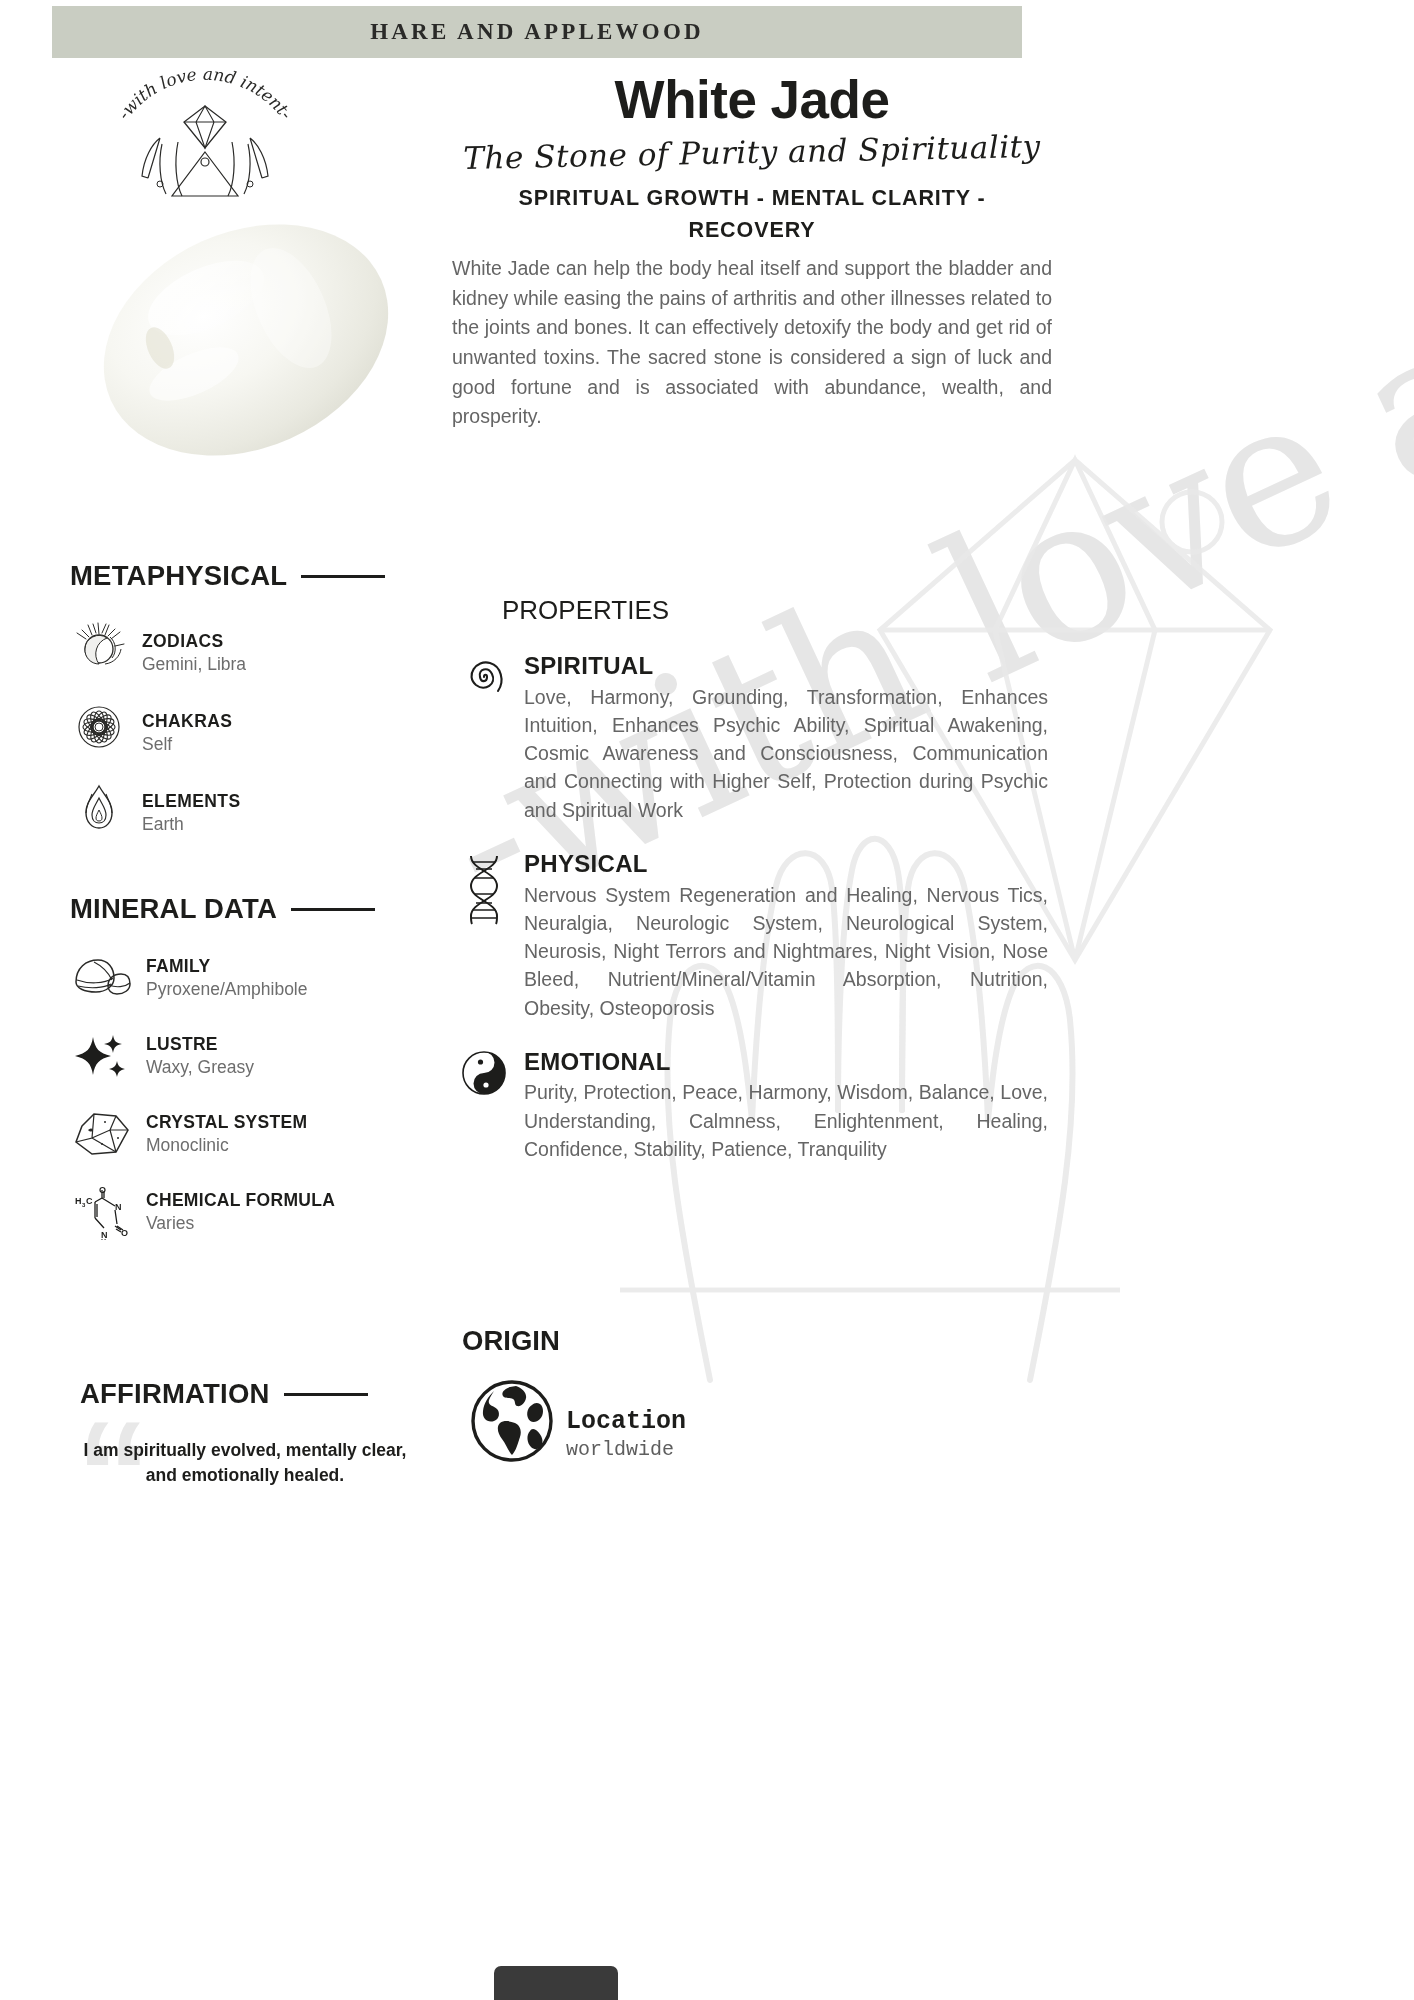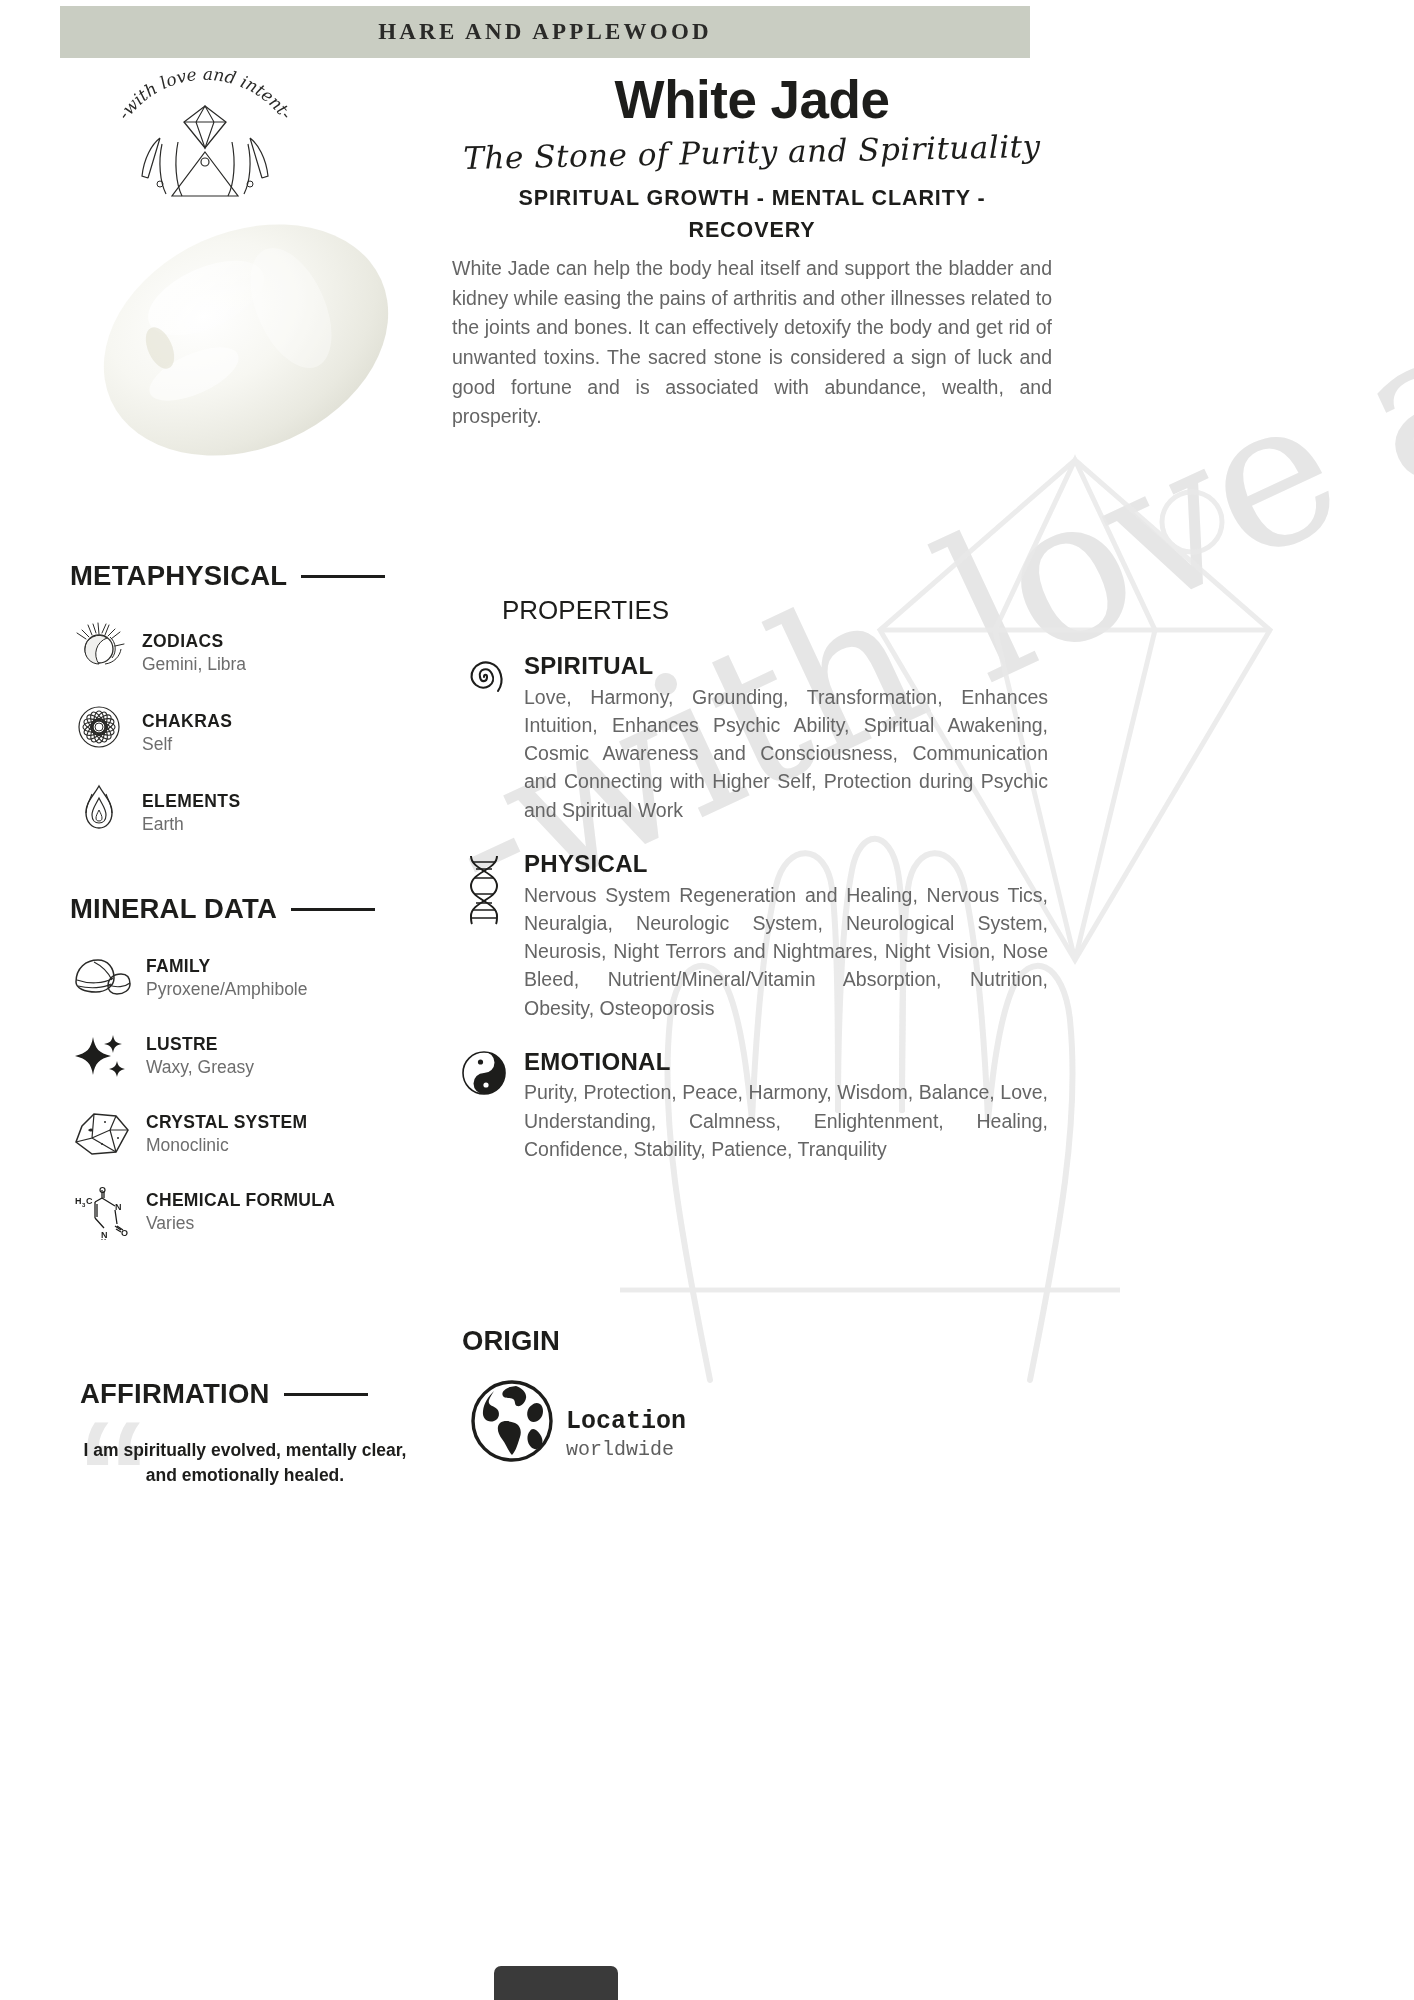--- a/index.html
+++ b/index.html
@@ -31,21 +31,21 @@
   }
   .wm-hands {
     position: absolute;
     top: 690px; left: 560px;
     width: 620px; height: 720px;
     opacity: 0.9;
   }
 
   
   .banner {
-    position: absolute; top: 6px; left: 60px;
+    position: absolute; top: 6px; left: 52px;
     width: 970px; height: 52px;
     background: #c9cdc2;
     display: flex; align-items: center; justify-content: center;
     z-index: 3;
   }
   .banner-title {
     font-family: "Liberation Serif", serif;
     font-size: 23px;
     font-weight: 700;
     letter-spacing: 3.2px;

